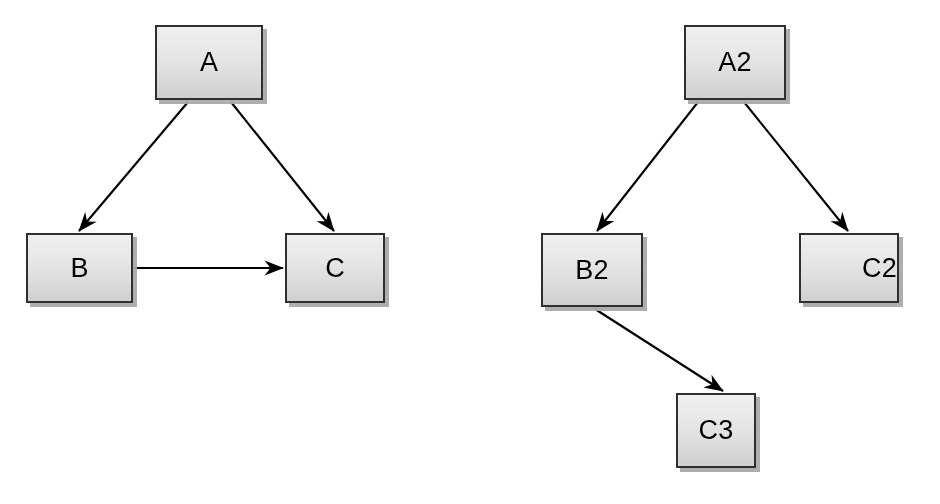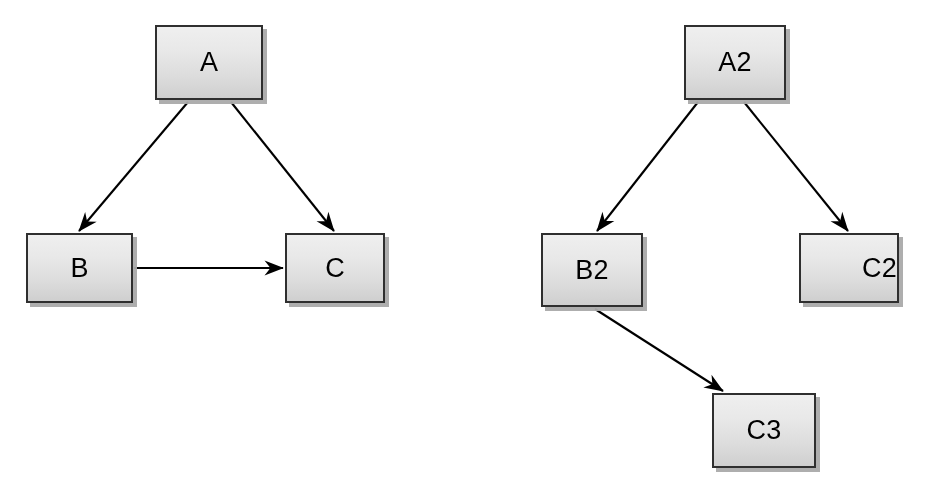--- a/index.html
+++ b/index.html
@@ -80,18 +80,18 @@
       </div>
       <div class="node" style="left: 640px; top: 25px; width: 102px; height: 75px; margin-left: 44px;">
         <span class="node-label">A2</span>
       </div>
       <div class="node" style="left: 541px; top: 233px; width: 102px; height: 74px;">
         <span class="node-label">B2</span>
       </div>
       <div class="node" style="left: 799px; top: 233px; width: 100px; height: 70px; justify-content: flex-end;">
         <span class="node-label">C2</span>
       </div>
-      <div class="node" style="left: 712px; top: 393px; width: 104px; height: 75px;">
+      <div class="node" style="left: 676px; top: 393px; width: 80px; height: 75px;">
         <span class="node-label">C3</span>
       </div>
     </div>
 
 </div>
 
 </body></html>

